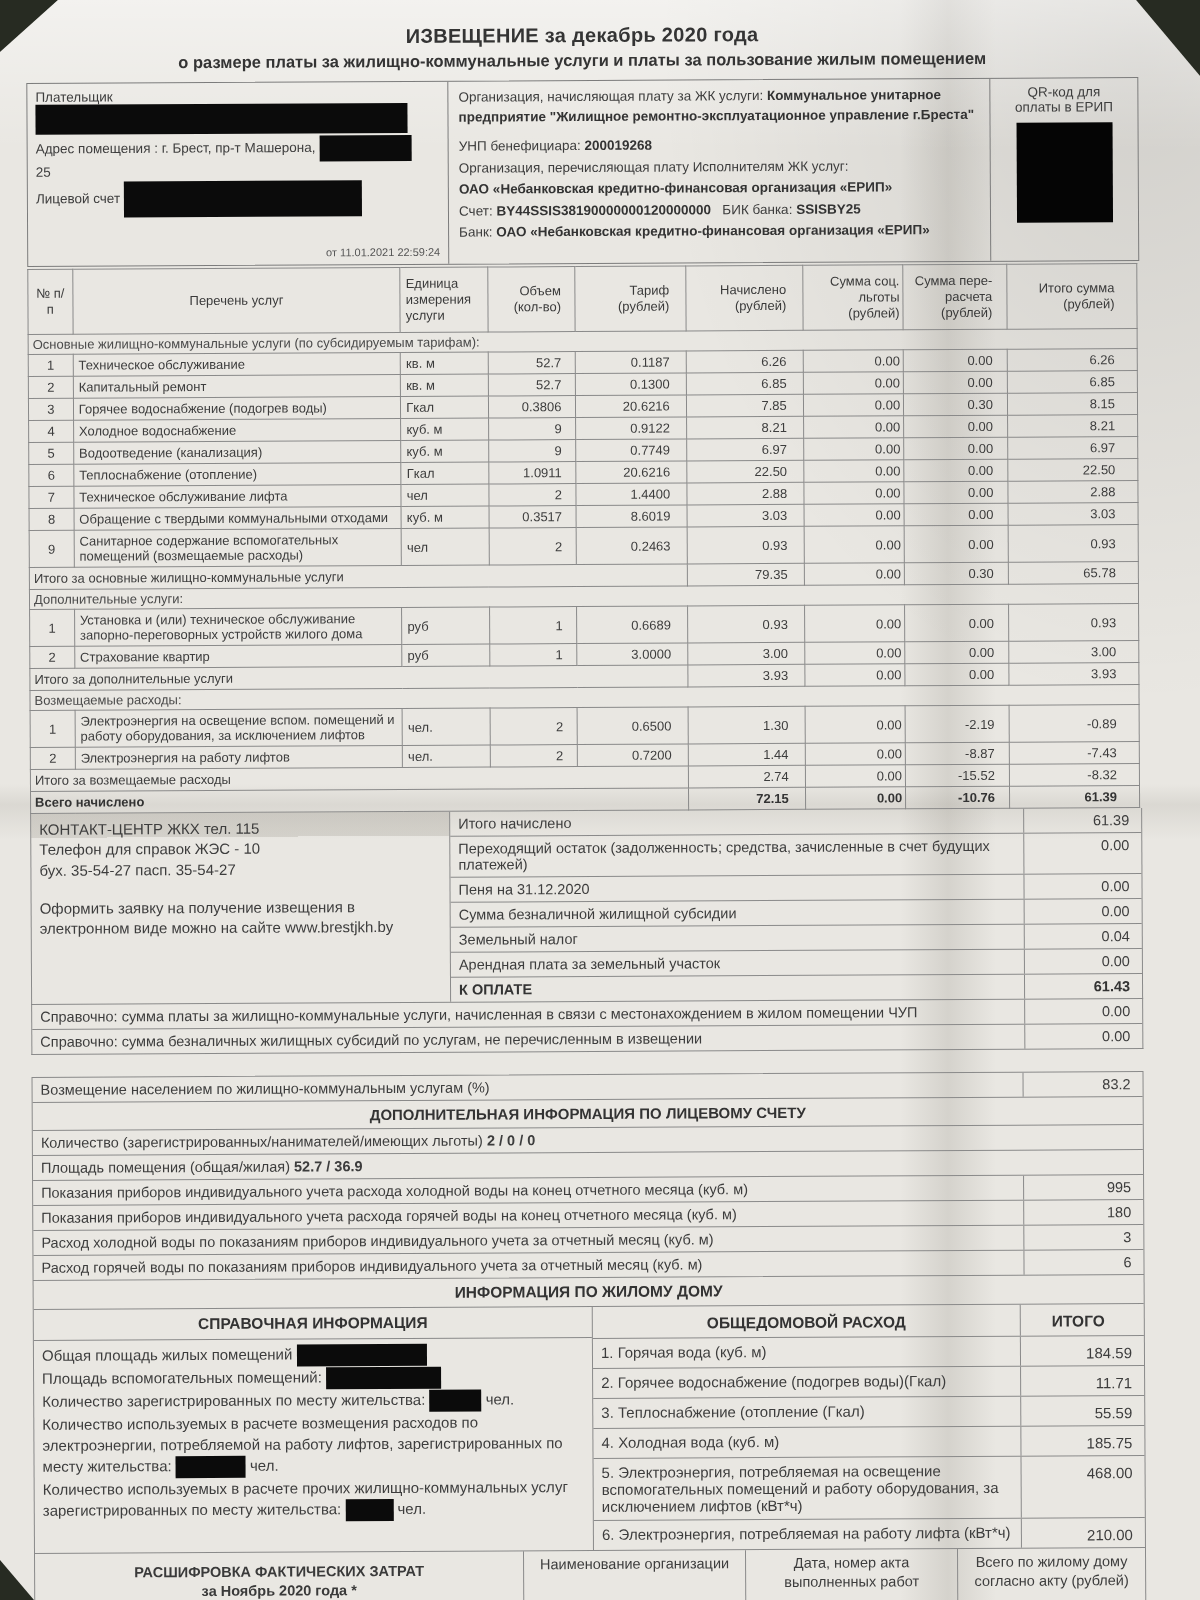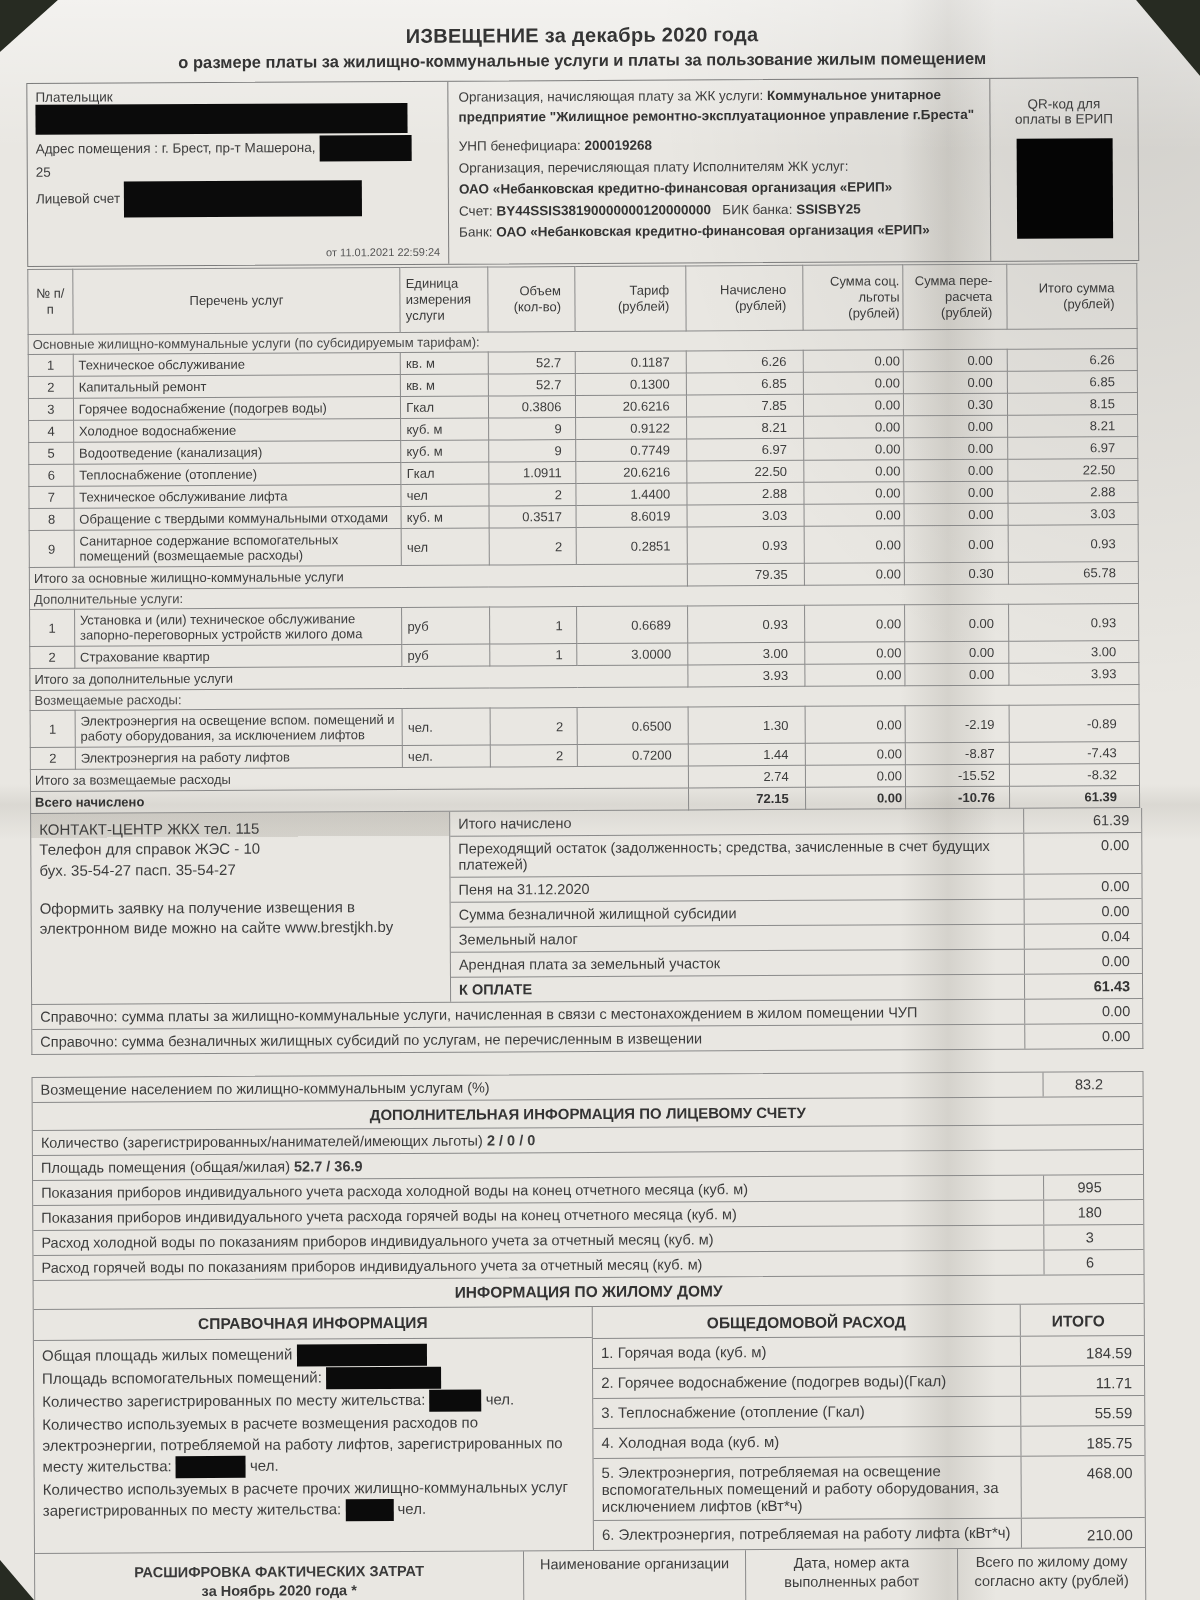--- a/index.html
+++ b/index.html
@@ -63,21 +63,21 @@
   .sval{width:118px;border-left:1px solid #8a8a8a;text-align:right;padding:4px 12px 4px 4px;box-sizing:border-box;}
   .srow.bold{font-weight:bold;color:#333;}
   .contact .note{margin-top:18px;}
 
   .refwrap{width:1110px;border:1.4px solid #8a8a8a;border-top:none;}
   .refwrap .srow:last-child{border-bottom:none;}
   .refwrap .sval{width:118px;}
 
   
   .aiwrap{width:1110px;border:1.4px solid #8a8a8a;margin-top:22px;font-size:14.5px;}
-  .aiwrap .srow .sval{width:100px;text-align:center;}
+  .aiwrap .srow .sval{width:120px;}
   .ai-header{font-weight:bold;text-align:center;font-size:15px;color:#333;
     border-bottom:1px solid #8a8a8a;padding:5px 4px;}
   .airow{border-bottom:1px solid #8a8a8a;padding:4px 8px;}
   .aiwrap .srow:last-child{border-bottom:none;}
 
   
   .housewrap{width:1110px;border:1.4px solid #8a8a8a;border-top:none;font-size:15px;}
   .house-title{font-weight:bold;text-align:center;font-size:15.5px;color:#333;padding:5px;border-bottom:1px solid #8a8a8a;}
   .housecols{display:flex;}
   .hleft{width:558px;box-sizing:border-box;}
@@ -135,21 +135,21 @@
       <div class="iline">Организация, перечисляющая плату Исполнителям ЖК услуг:</div>
       <div class="iline b">ОАО «Небанковская кредитно-финансовая организация «ЕРИП»</div>
       <div class="iline"><span>Счет:</span>
         <span class="b">BY44SSIS38190000000120000000</span>&nbsp;&nbsp;
         <span>БИК банка:</span>
         <span class="b">SSISBY25</span></div>
       <div class="iline"><span>Банк:</span>
         <span class="b">ОАО «Небанковская кредитно-финансовая организация «ЕРИП»</span></div>
     </div>
     <div class="info-qr">
-      <div style="width:110px;margin:12px auto;">QR-код для оплаты в ЕРИП</div>
+      <div style="width:110px;margin:0 auto;">QR-код для оплаты в ЕРИП</div>
       <div class="qr-square"></div>
     </div>
   </div>
 
   <table class="svc">
     <thead id="svc-head">
           <tr>
             <th class="c0">№ п/п</th>
             <th class="c1">Перечень услуг</th>
             <th class="c2">Единица измерения услуги</th>
@@ -251,21 +251,21 @@
             <td class="c5">3.03</td>
             <td class="c6">0.00</td>
             <td class="c7">0.00</td>
             <td class="c8">3.03</td>
           </tr>
           <tr>
             <td class="c0">9</td>
             <td class="c1">Санитарное содержание вспомогательных помещений (возмещаемые расходы)</td>
             <td class="c2">чел</td>
             <td class="c3">2</td>
-            <td class="c4">0.2851</td>
+            <td class="c4">0.2463</td>
             <td class="c5">0.93</td>
             <td class="c6">0.00</td>
             <td class="c7">0.00</td>
             <td class="c8">0.93</td>
           </tr>
           <tr class="totrow">
             <td class="tl" colspan="5">Итого за основные жилищно-коммунальные услуги</td>
             <td class="c5">79.35</td>
             <td class="c6">0.00</td>
             <td class="c7">0.30</td>

